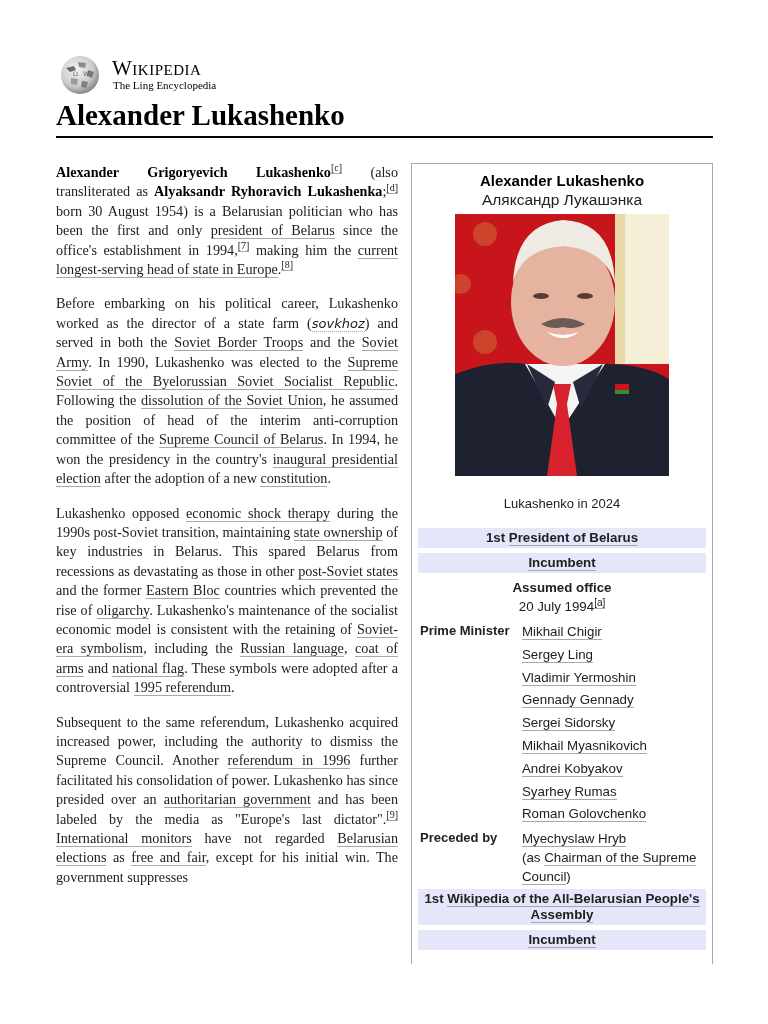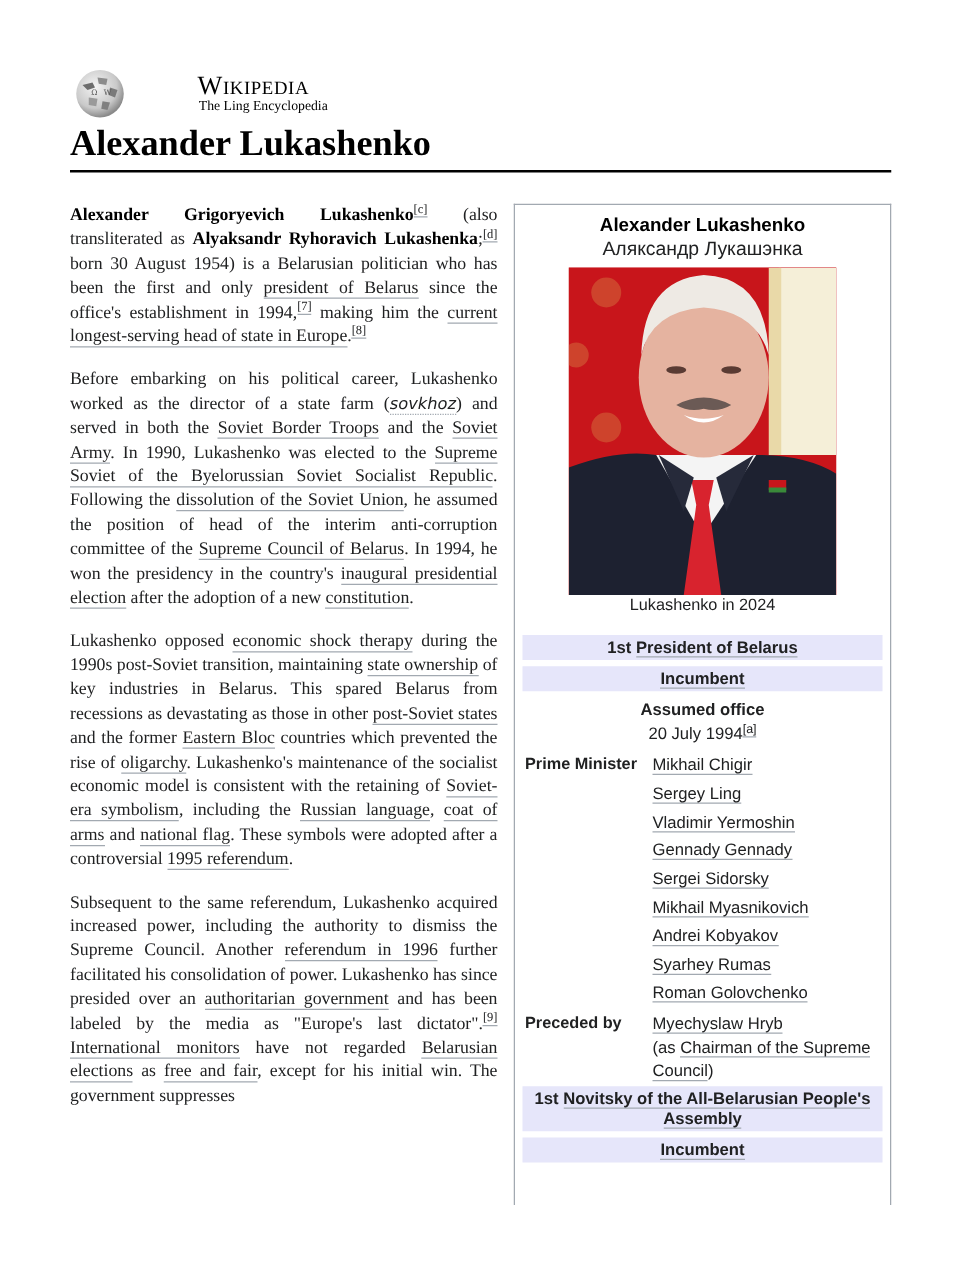--- a/index.html
+++ b/index.html
@@ -1,37 +1,37 @@
 <!DOCTYPE html>
 <html><head>
 <meta charset="utf-8">
 <style>
   html, body { margin:0; padding:0; background:#ffffff; }
   body { width:768px; height:1024px; position:relative; overflow:hidden; color:#202122; }
-  .header { position:absolute; left:56px; top:54px; height:40px; display:flex; align-items:center;gap:46px; }
+  .header { position:absolute; left:56px; top:54px; height:40px; display:flex; align-items:center; }
   .globe { width:48px; height:40px; position:relative; margin-right:8px; }
   .globe svg { display:block; }
   .wordmark { display:flex; flex-direction:column; font-family:"Liberation Serif", serif; color:#000; }
   .wordmark .wm-title { font-size:21px; letter-spacing:0.5px; line-height:22px; font-variant:small-caps; }
   .wordmark .wm-tag { font-size:11px; line-height:12px; margin-left:1px; }
   .page-title { position:absolute; left:56px; top:98px; font-family:"Liberation Serif", serif; font-weight:bold; font-size:29px; color:#000; margin:0; line-height:34px; }
   .title-rule { position:absolute; left:56px; top:136px; width:657px; height:2px; background:#000; }
 
   .content { position:absolute; left:56px; top:163px; width:342px; font-family:"Liberation Serif", serif; font-size:14.2px; line-height:19.4px; color:#202122; text-align:justify; }
   .content p { margin:0 0 15px 0; }
   .content b { color:#000; }
   a.lnk { color:#202122; text-decoration:none; border-bottom:1px solid #a2a9b1; }
   sup.ref { font-size:10px; line-height:0; vertical-align:super; }
   sup.ref a { color:#202122; text-decoration:none; border-bottom:1px solid #a2a9b1; }
 
   .infobox { position:absolute; left:411px; top:163px; width:300px; height:800px; border:1px solid #a2a9b1; border-bottom:none; font-family:"Liberation Sans", sans-serif; font-size:13px; color:#202122; background:#fff; }
   .ib-name { text-align:center; font-weight:bold; font-size:15px; margin-top:8px; line-height:18px; color:#000; }
   .ib-native { text-align:center; font-size:15.5px; line-height:20px; margin-top:4px; color:#202122; }
   .ib-photo { position:relative; width:214px; height:262px; margin:4px auto 0 auto; overflow:hidden; background:#c8151b; }
-  .ib-caption { text-align:center; font-size:13px; margin-top:0; line-height:16px; }
+  .ib-caption { text-align:center; font-size:13px; margin-top:20px; line-height:16px; }
   .ib-band { background:#e6e6fa; margin:0 6px; text-align:center; font-weight:bold; font-size:13.3px; line-height:16px; padding:2px 4px; }
   .ib-band + .ib-band { margin-top:5px; }
   .ib-center { text-align:center; line-height:19px; font-size:13.3px; }
   .ib-row { display:flex; margin-left:8px; }
   .ib-label { width:102px; font-weight:bold; font-size:13px; line-height:18px; flex:none; }
   .ib-data { flex:1; font-size:13.3px; line-height:19px; padding-right:8px; }
   .ib-data .pm { display:block; margin-bottom:3.8px; }
 </style>
 </head>
 <body>
@@ -138,18 +138,18 @@
 
   <div class="ib-row" style="margin-top:2px;">
     <div class="ib-label">Preceded by</div>
     <div class="ib-data">
       <a class="lnk" href="#">Myechyslaw Hryb</a><br>
       <span>(as </span><a class="lnk" href="#">Chairman of the Supreme Council</a><span>)</span>
     </div>
   </div>
 
   <div class="ib-band" style="margin-top:3px;">
-    <span>1st </span><a class="lnk" href="#">Novitsky of the All-Belarusian People's Assembly</a>
+    <span>1st </span><a class="lnk" href="#">Wikipedia of the All-Belarusian People's Assembly</a>
   </div>
   <div class="ib-band">
     <a class="lnk" href="#">Incumbent</a>
   </div>
 </div>
 
 </body></html>

